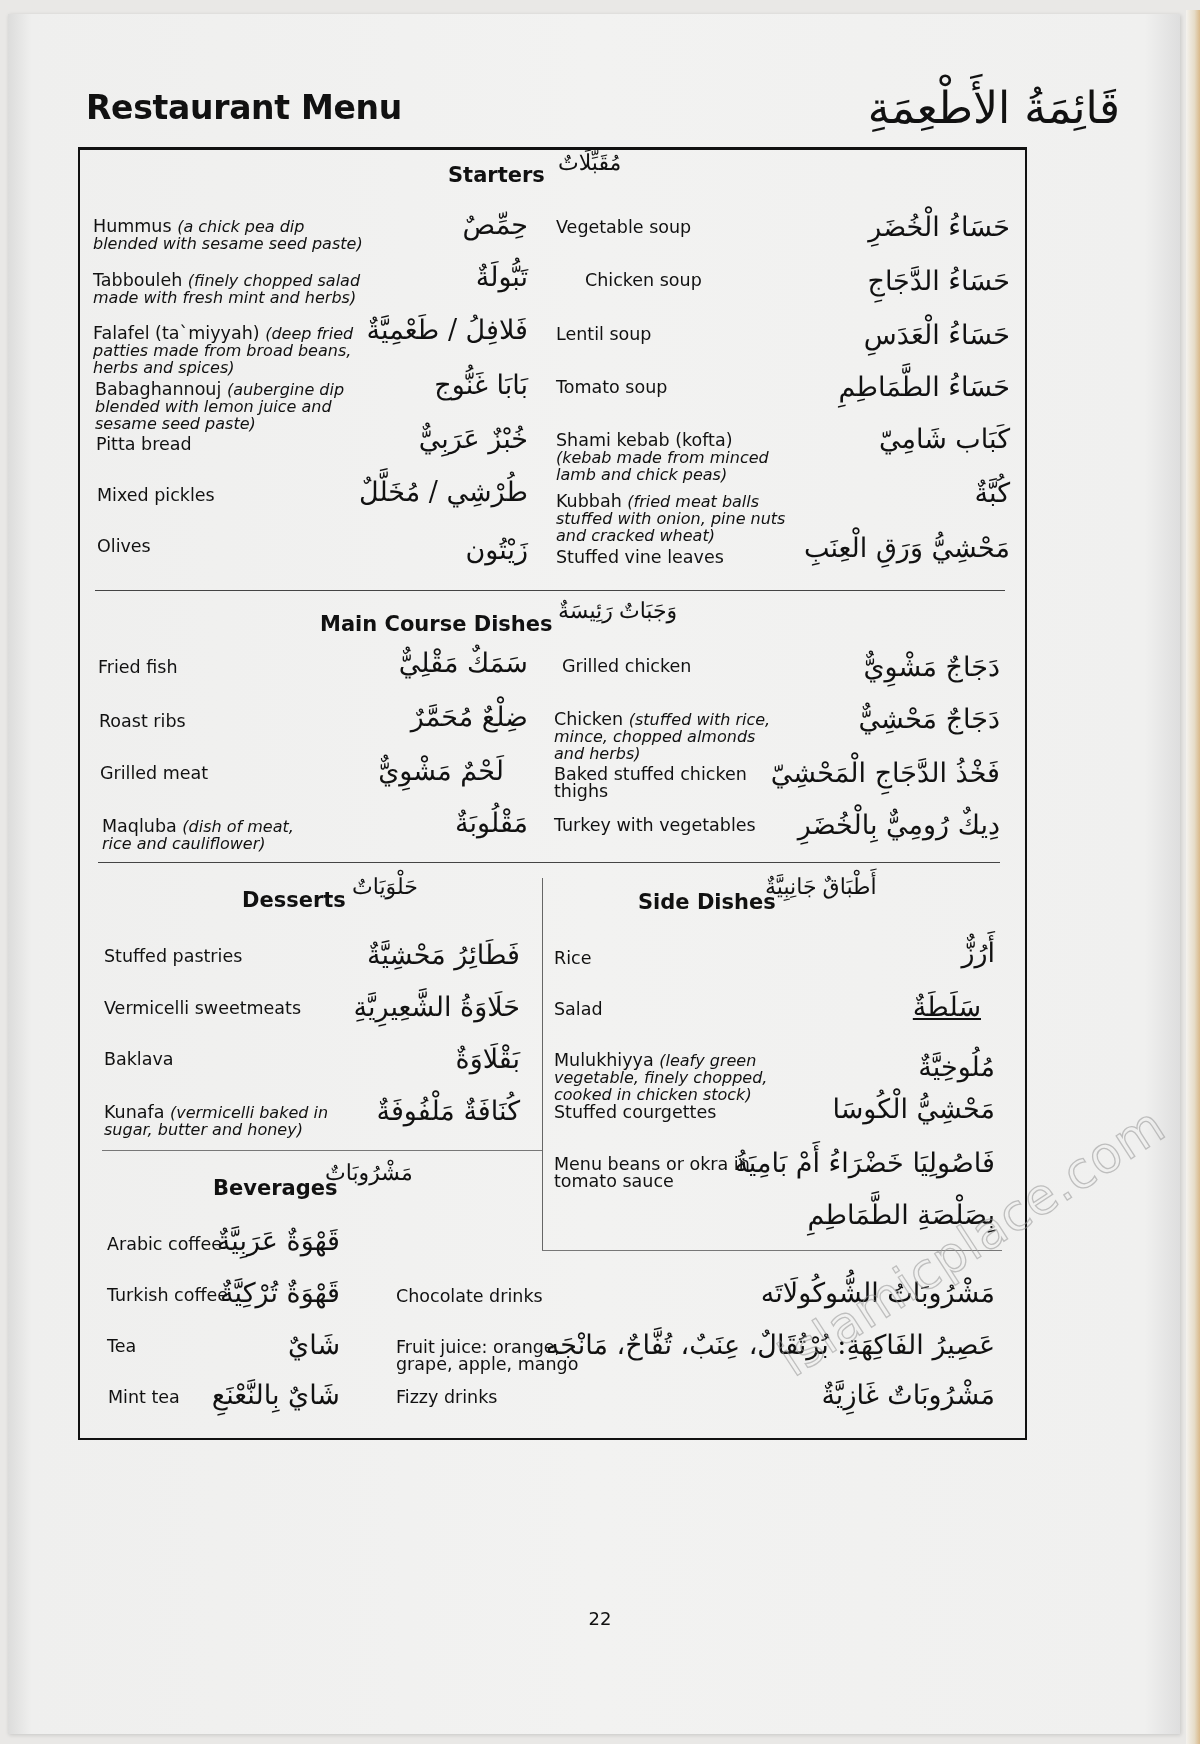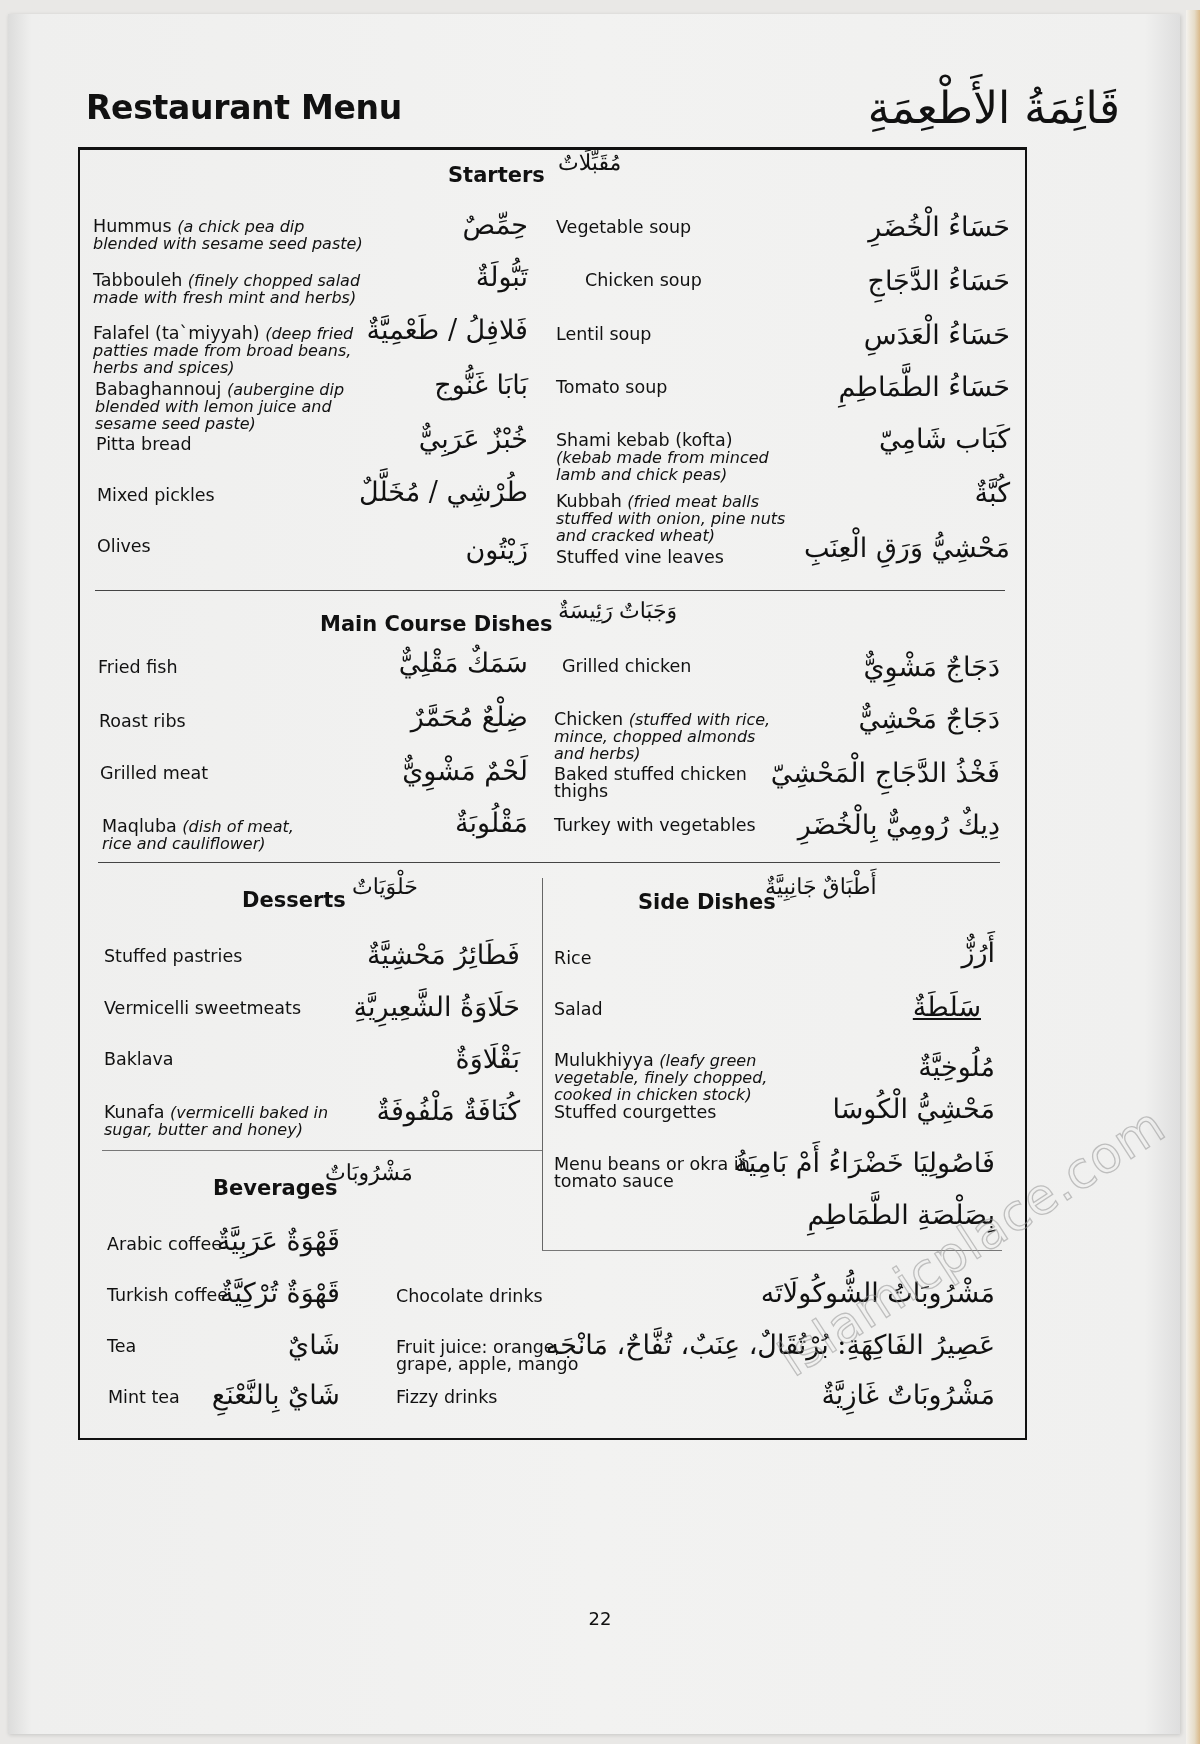--- a/index.html
+++ b/index.html
@@ -150,21 +150,21 @@
 <div class="abs hdr" style="left:320px;top:612px;">Main Course Dishes</div>
 <div class="abs hdr-ar" style="left:558px;top:598px;">وَجَبَاتٌ رَئِيسَةٌ</div>
 
 <div class="abs en" style="left:98px;top:659px;">Fried fish</div>
 <div class="abs ar" style="right:672px;top:648px;">سَمَكٌ مَقْلِيٌّ</div>
 
 <div class="abs en" style="left:99px;top:713px;">Roast ribs</div>
 <div class="abs ar" style="right:672px;top:702px;">ضِلْعٌ مُحَمَّرٌ</div>
 
 <div class="abs en" style="left:100px;top:765px;">Grilled meat</div>
-<div class="abs ar" style="right:672px;top:756px;margin-left:21px;">لَحْمٌ مَشْوِيٌّ</div>
+<div class="abs ar" style="right:696px;top:756px;margin-left:21px;">لَحْمٌ مَشْوِيٌّ</div>
 
 <div class="abs en" style="left:102px;top:818px;">
   <span>Maqluba</span> <span class="desc">(dish of meat,</span><br>
   <span class="desc">rice and cauliflower)</span>
 </div>
 <div class="abs ar" style="right:672px;top:808px;">مَقْلُوبَةٌ</div>
 
 <div class="abs en" style="left:554px;top:658px;margin-left:8px;">Grilled chicken</div>
 <div class="abs ar" style="right:200px;top:652px;">دَجَاجٌ مَشْوِيٌّ</div>
 

